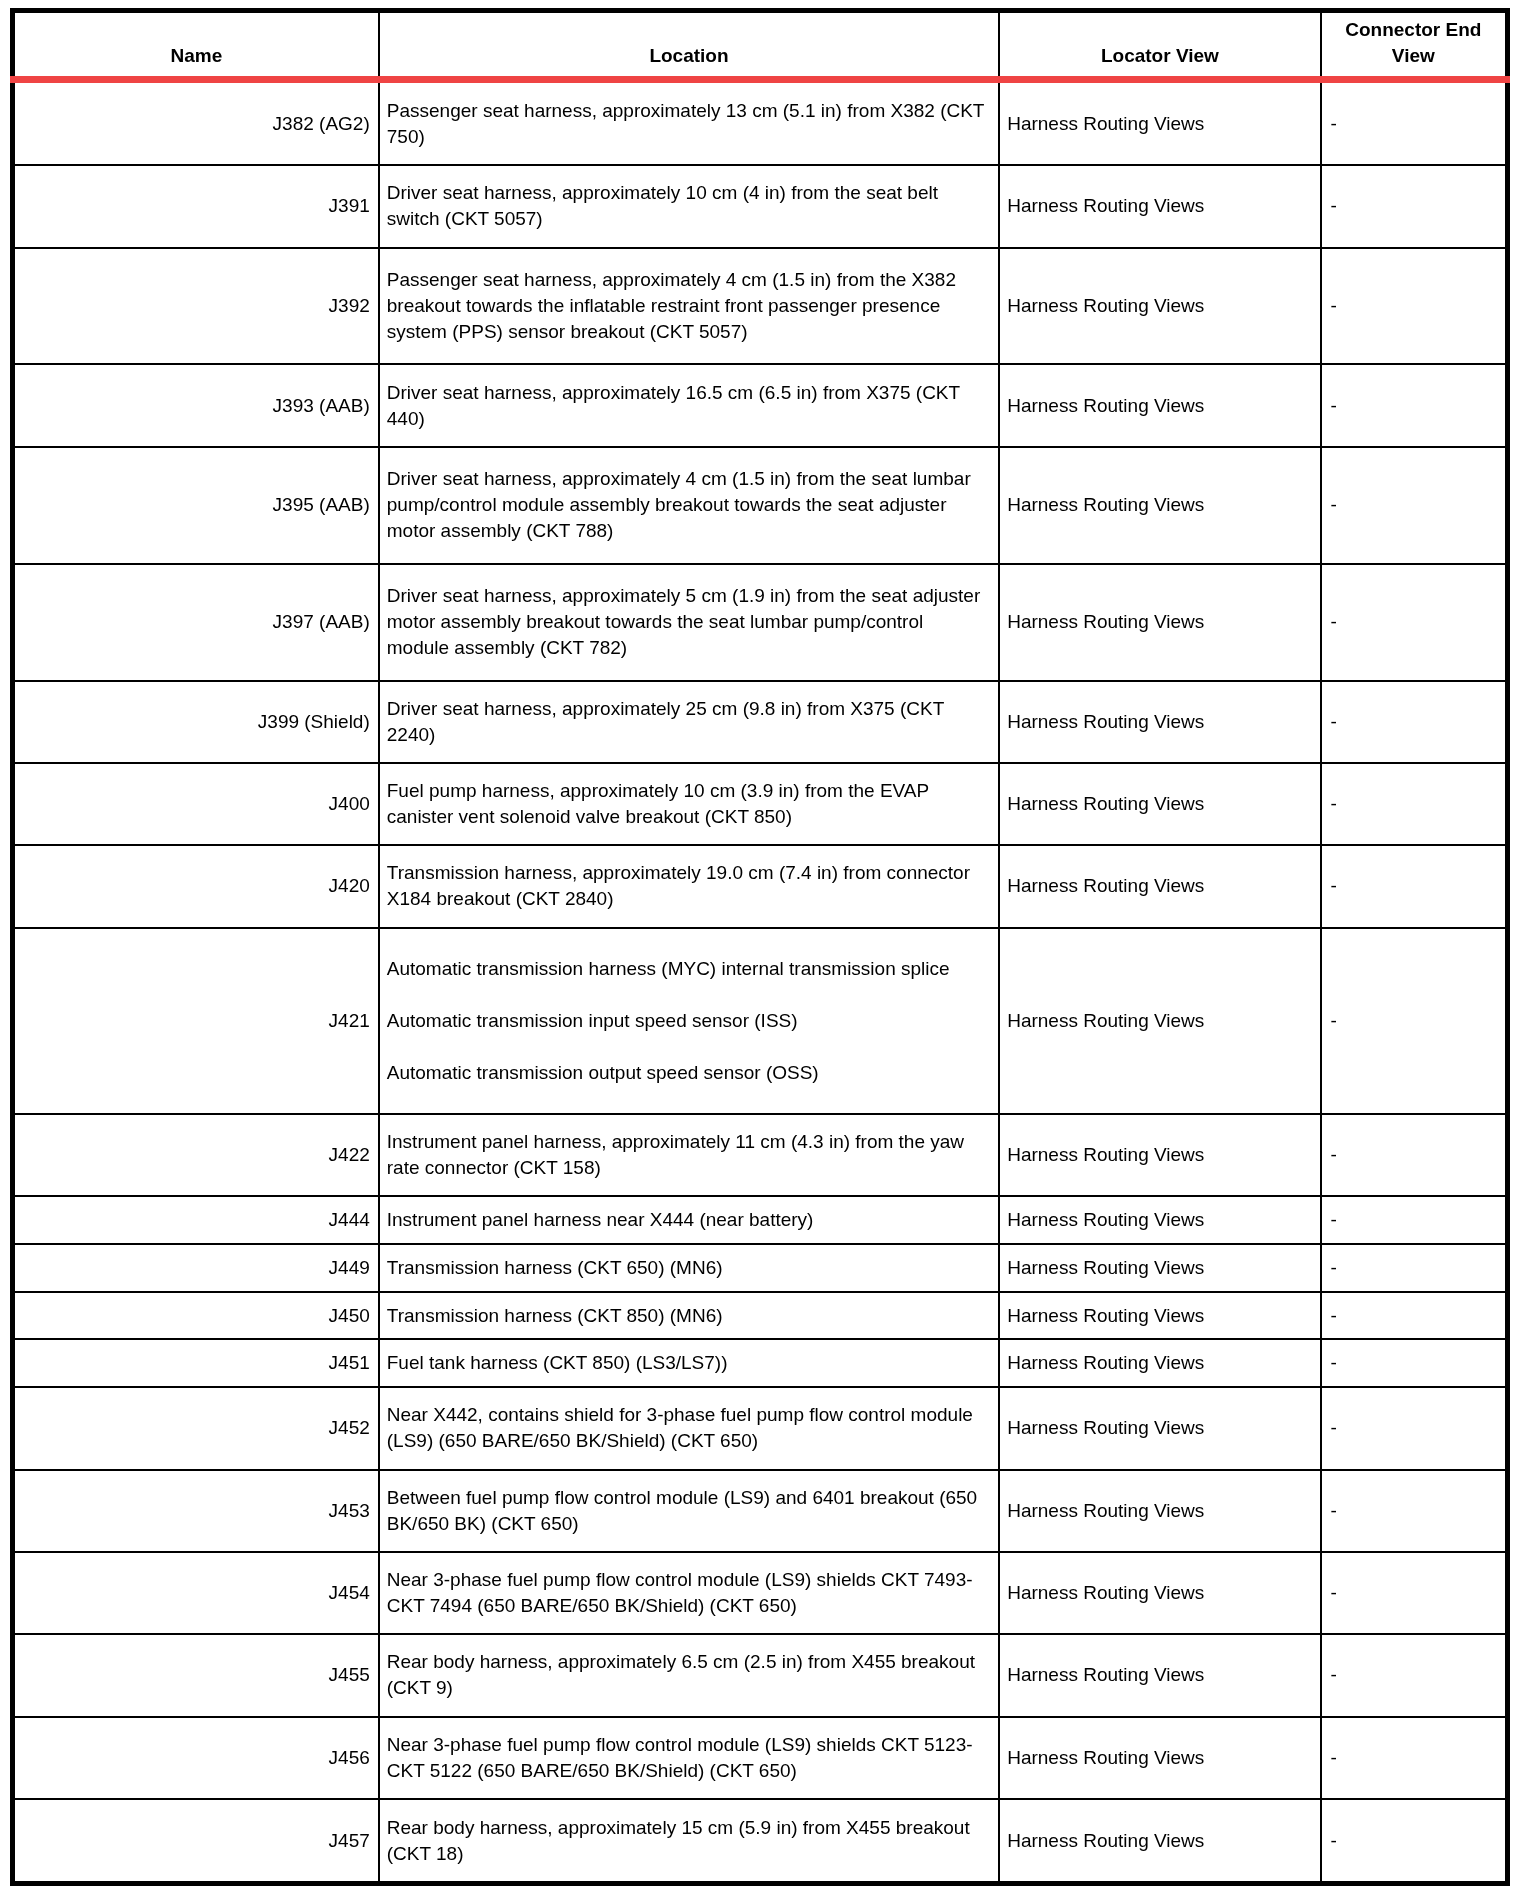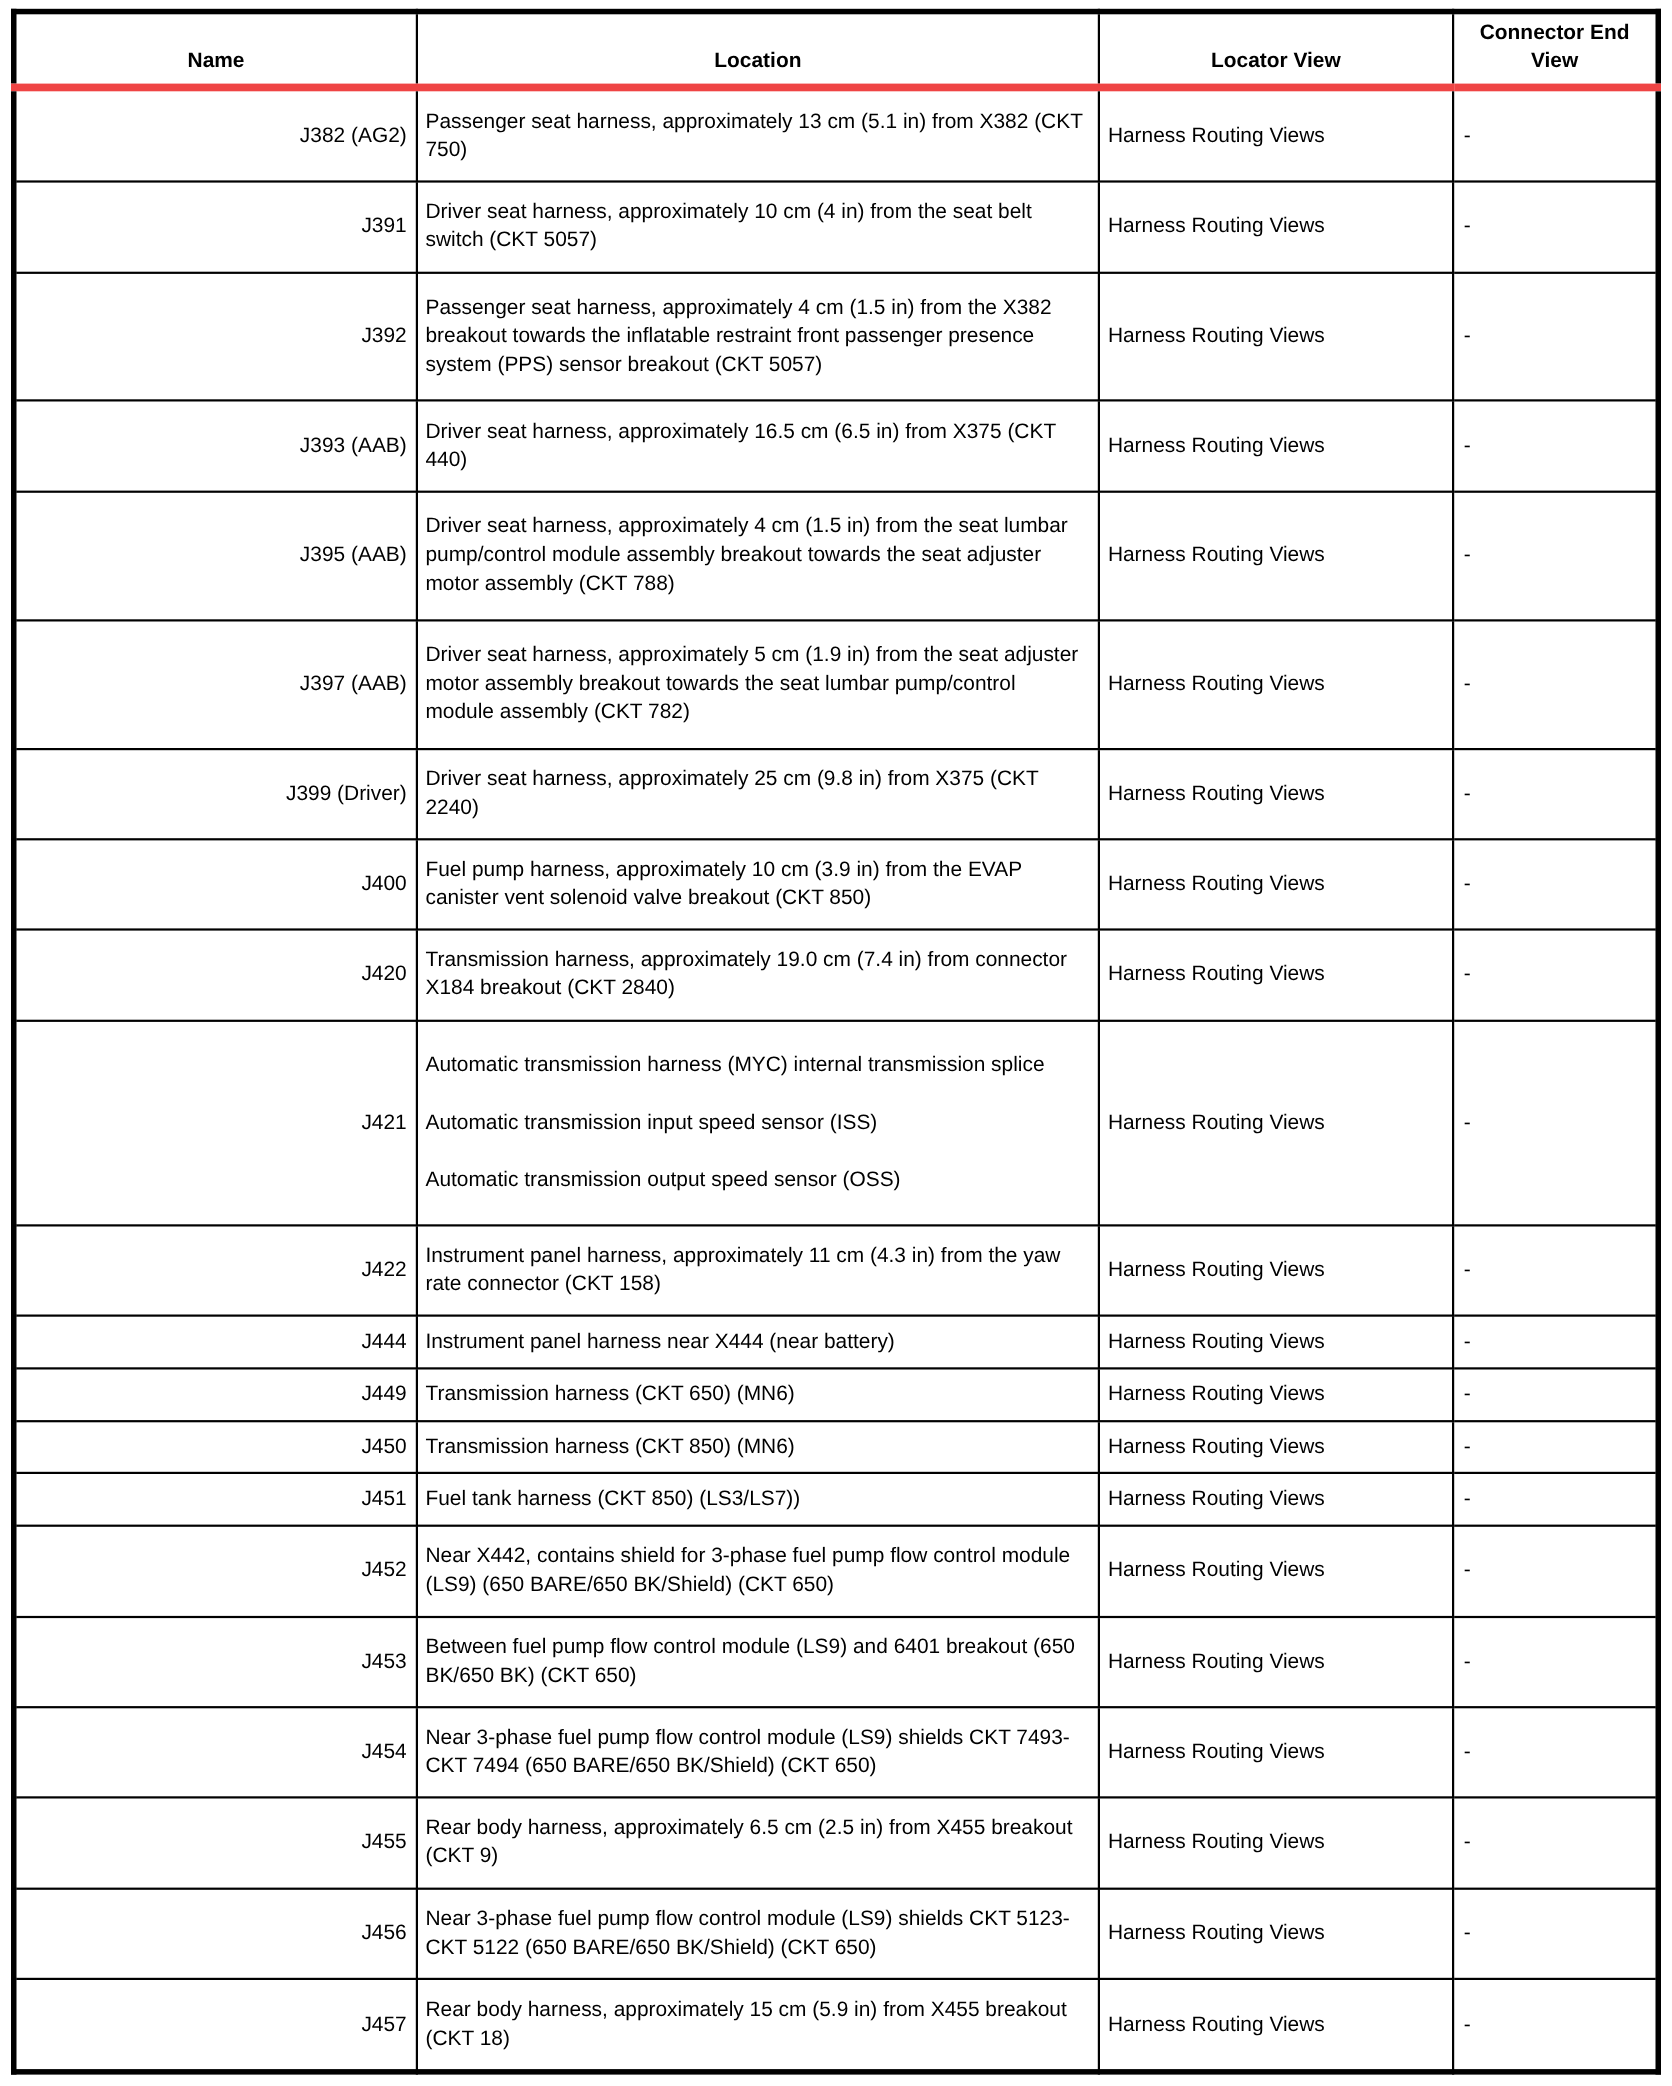--- a/index.html
+++ b/index.html
@@ -120,21 +120,21 @@
   </tr>
 
   <tr>
     <td class="col-name">J397 (AAB)</td>
     <td class="col-location">Driver seat harness, approximately 5 cm (1.9 in) from the seat adjuster motor assembly breakout towards the seat lumbar pump/control module assembly (CKT 782)</td>
     <td class="col-locator">Harness Routing Views</td>
     <td class="col-connector">-</td>
   </tr>
 
   <tr>
-    <td class="col-name">J399 (Driver)</td>
+    <td class="col-name">J399 (Shield)</td>
     <td class="col-location">Driver seat harness, approximately 25 cm (9.8 in) from X375 (CKT 2240)</td>
     <td class="col-locator">Harness Routing Views</td>
     <td class="col-connector">-</td>
   </tr>
 
   <tr>
     <td class="col-name">J400</td>
     <td class="col-location">Fuel pump harness, approximately 10 cm (3.9 in) from the EVAP canister vent solenoid valve breakout (CKT 850)</td>
     <td class="col-locator">Harness Routing Views</td>
     <td class="col-connector">-</td>

